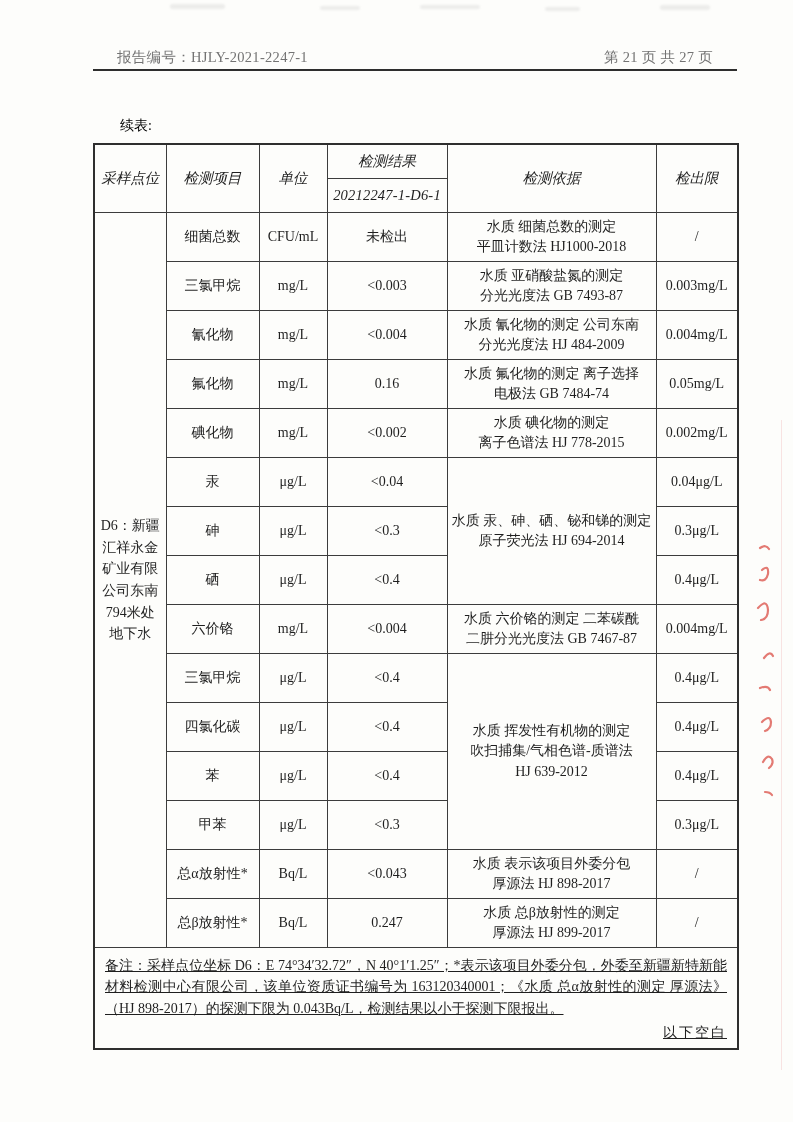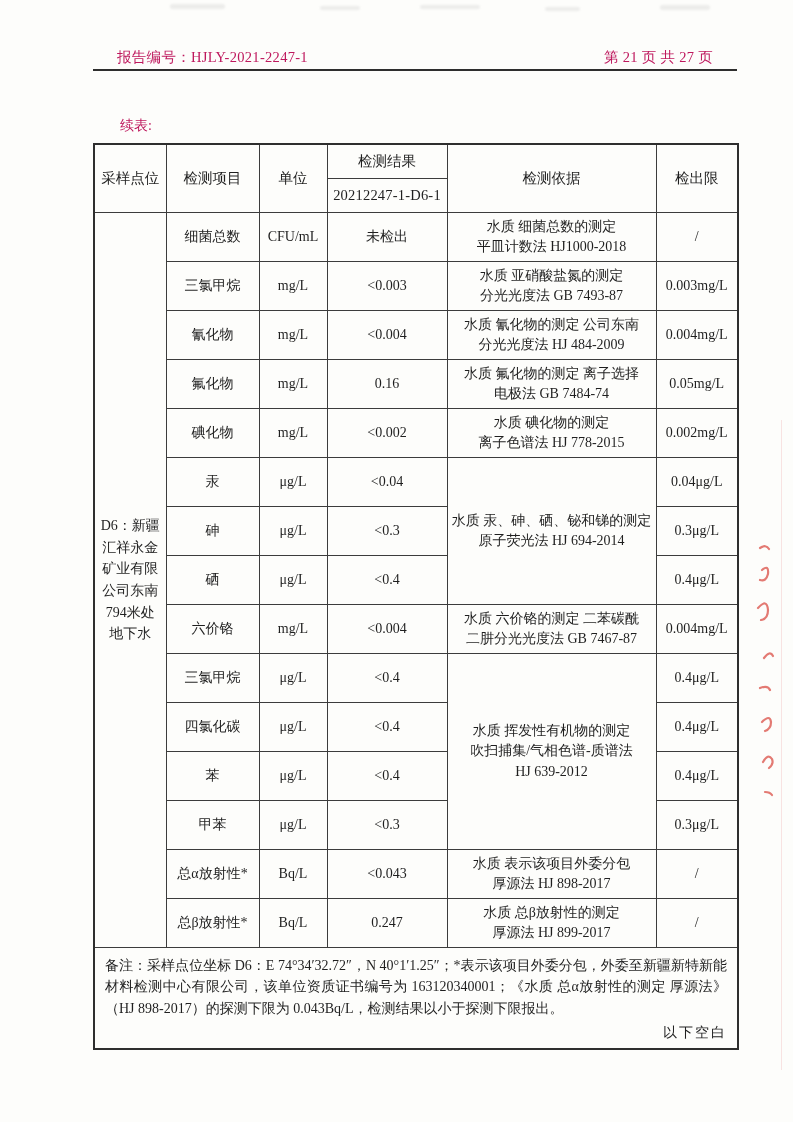--- a/index.html
+++ b/index.html
@@ -14,59 +14,60 @@
   }
   .page{position:absolute;inset:0;}
 
   
   .smudge{position:absolute;background:#8a8a8a;opacity:.14;filter:blur(1.2px);border-radius:2px;}
 
   
   .page-header{
     position:absolute;top:48px;left:117px;right:80px;
     display:flex;justify-content:space-between;align-items:baseline;
-    font-size:14.5px;letter-spacing:.3px;color:#be185d;
+    font-size:14.5px;letter-spacing:.3px;color:#737373;
   }
   .header-rule{
     position:absolute;top:69px;left:93px;width:644px;
     border-top:2.5px solid #2e2e2e;
   }
   .continued-label{
     position:absolute;top:117px;left:120px;
-    font-size:14px;color:#be185d;
+    font-size:14px;color:#000000;
   }
 
   
   table.report-table{
     position:absolute;top:143px;left:93px;width:644px;
     border-collapse:collapse;table-layout:fixed;
     border:2px solid #2e2e2e;
     background:transparent;
   }
   .report-table th,.report-table td{
     border:1px solid #3c3c3c;
     text-align:center;vertical-align:middle;
     font-weight:normal;font-size:14px;color:#1f1f1f;
     padding:2px 3px;
     overflow:hidden;
   }
-  .report-table thead th{height:29px;font-size:14.5px;}
+  .report-table thead th{height:29px;font-size:14.5px;font-style:italic;}
   .report-table tbody td{height:44px;}
   .sample-point{font-size:14px;line-height:1.55;}
   .basis-cell{font-size:13.5px;line-height:1.45;margin-top:29px;}
   .limit-cell,.unit-cell{font-size:13.5px;}
   .result-cell{font-size:14px;}
   .sample-id-cell{font-size:14px;letter-spacing:.2px;}
 
   
   .footnote-cell{
     text-align:left !important;
     padding:7px 10px 5px 10px !important;
     font-size:13.8px;line-height:1.52;
     height:86px;
+    text-decoration:underline;
   }
   .footnote-text{text-align:justify;}
   .blank-label{text-align:right;margin-top:3px;letter-spacing:2px;}
 
   
   .red-marks{position:absolute;left:738px;top:530px;width:54px;height:300px;}
   .pink-edge{
     position:absolute;left:781px;top:420px;width:1px;height:650px;
     background:#e88a8a;opacity:.22;
   }

